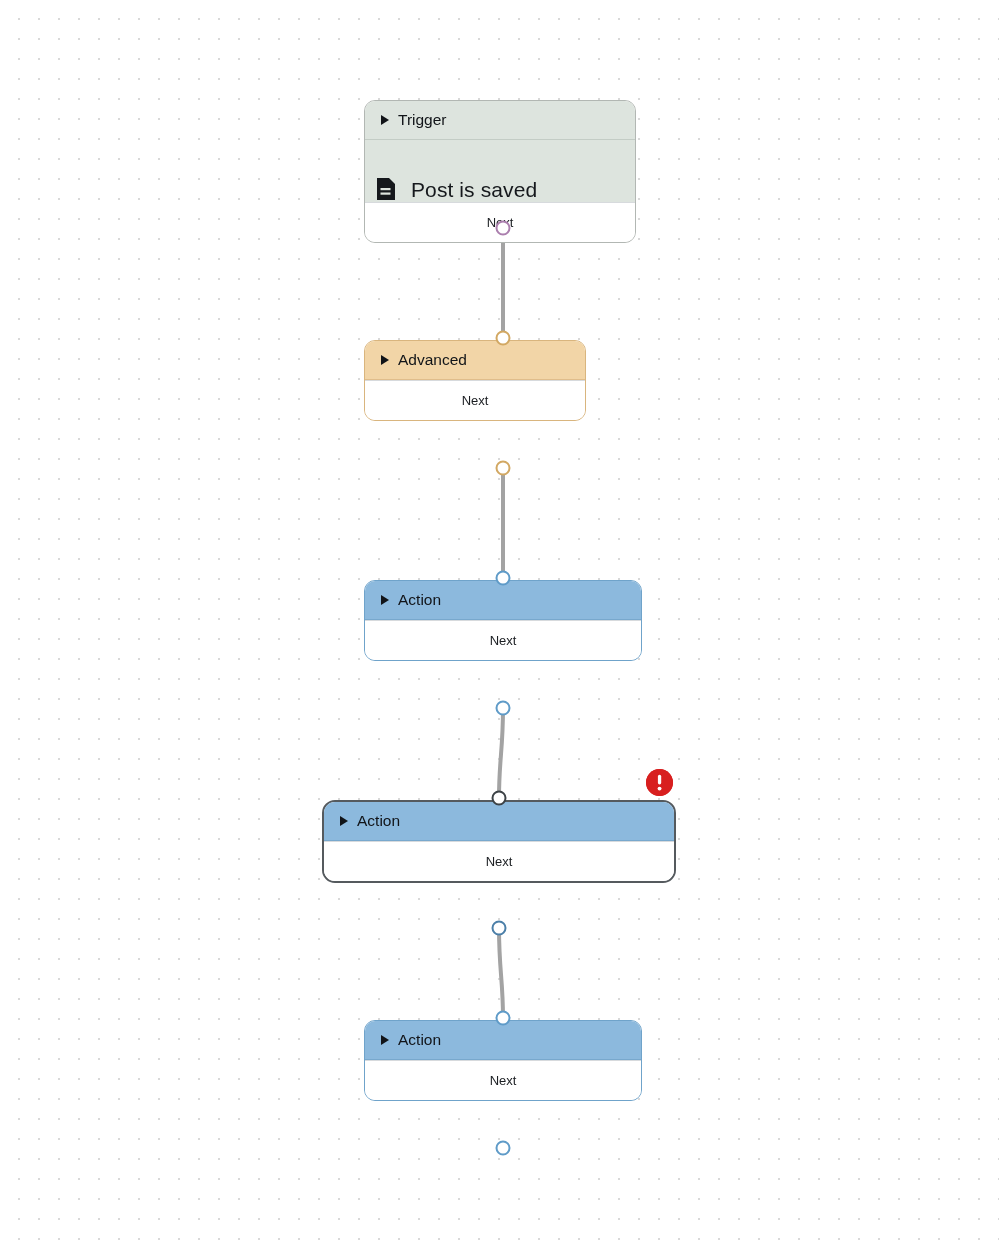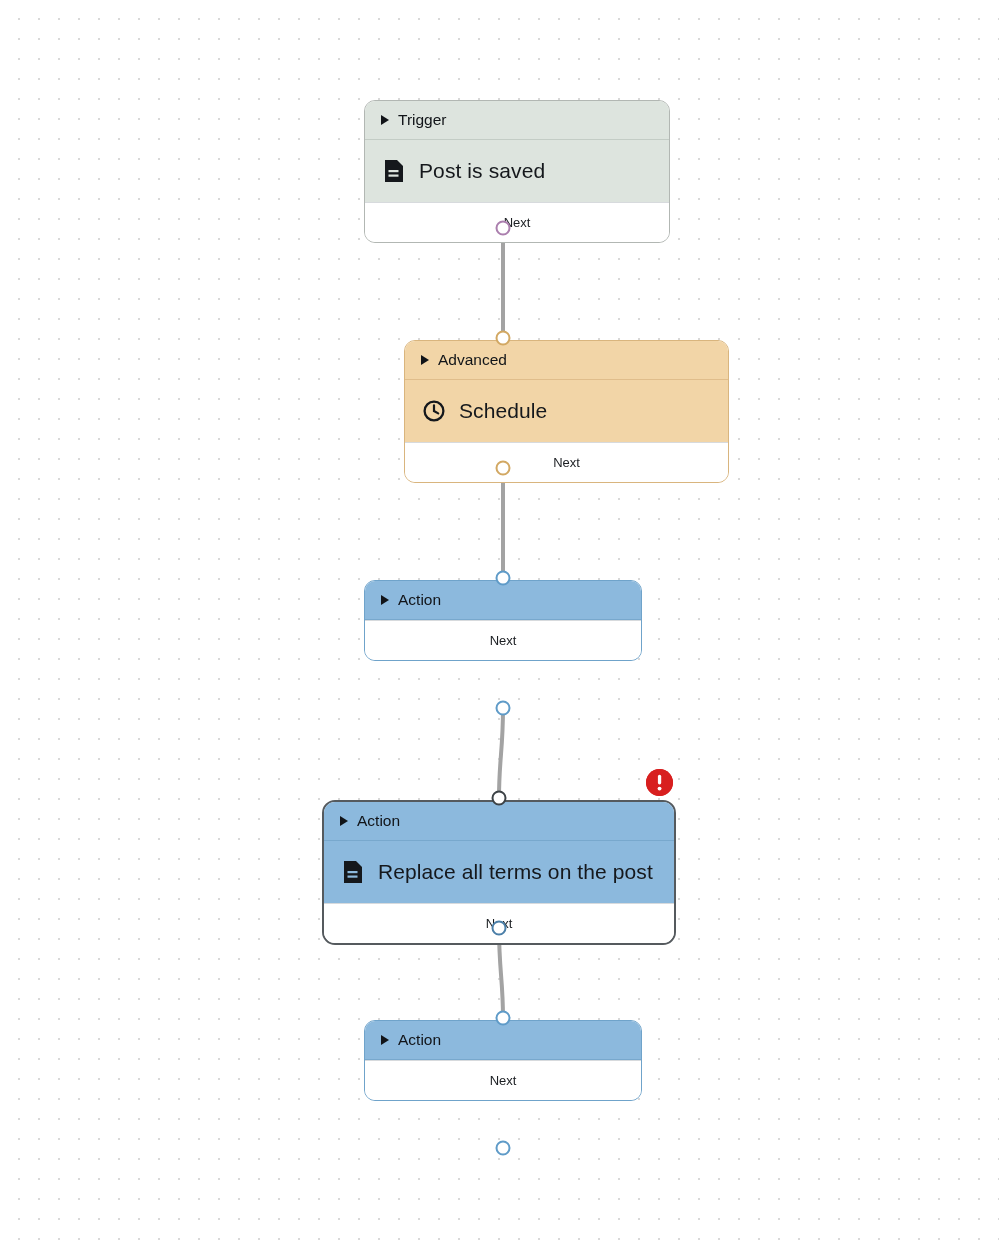--- a/index.html
+++ b/index.html
@@ -52,23 +52,23 @@
     width: 0; height: 0;
     border-left: 8px solid #111418;
     border-top: 5.5px solid transparent;
     border-bottom: 5.5px solid transparent;
     margin-right: 9px;
     flex: none;
   }
   .node-divider { height: 1px; width: 100%; }
   .node-body {
     display: flex;
-    align-items: center;
+    align-items: flex-end;
     height: 62px;
-    padding-left: 16px;
+    padding-left: 8px;
   }
   .node-icon {
     width: 26px; height: 26px;
     flex: none;
     display: flex;
     align-items: center;
     justify-content: center;
     margin-right: 12px;
   }
   .node-icon svg { display: block; }
@@ -139,21 +139,21 @@
 
 <div id="canvas">
 
   <svg id="edge-layer">
     <path d="M 503 228 L 503 338" stroke="#a3a3a3" stroke-width="4" fill="none"></path>
     <path d="M 503 468 L 503 578" stroke="#a3a3a3" stroke-width="4" fill="none"></path>
     <path d="M 503 708 C 503 750, 499 760, 499 798" stroke="#a3a3a3" stroke-width="4" fill="none"></path>
     <path d="M 499 928 C 499 970, 503 980, 503 1018" stroke="#a3a3a3" stroke-width="4" fill="none"></path>
   </svg>
 
-  <div class="node theme-trigger" style="left:364px; top:100px; width:306px;">
+  <div class="node theme-trigger" style="left:364px; top:100px; width:272px;">
     <div class="node-header">
       <span class="caret"></span>
       <span>Trigger</span>
     </div>
     <div class="node-divider"></div>
     <div class="node-body">
       <span class="node-icon">
         <svg width="22" height="24" viewBox="0 0 22 24">
           <path d="M2 1 h12 l6 6 v16 h-18 z" fill="#15181c"></path>
           <rect x="5.5" y="11" width="10" height="2.2" fill="#dde4de"></rect>
@@ -161,35 +161,26 @@
         </svg>
       </span>
       <span class="node-title">Post is saved</span>
     </div>
     <div class="node-next">
       <span>Next</span>
     </div>
   </div>
   <div class="port p-trigger" style="left:503px; top:228px;"></div>
 
-  <div class="node theme-advanced" style="left:364px; top:340px; width:325px;margin-left:40px;">
+  <div class="node theme-advanced" style="left:364px; top:340px; width:222px;">
     <div class="node-header">
       <span class="caret"></span>
       <span>Advanced</span>
     </div>
     <div class="node-divider"></div>
-    <div class="node-body">
-      <span class="node-icon">
-        <svg width="24" height="24" viewBox="0 0 24 24">
-          <circle cx="12" cy="12" r="9.4" fill="none" stroke="#15181c" stroke-width="2.3"></circle>
-          <path d="M12 6.3 V12 L16.2 14.4" fill="none" stroke="#15181c" stroke-width="2.2" stroke-linecap="round"></path>
-        </svg>
-      </span>
-      <span class="node-title">Schedule</span>
-    </div>
     <div class="node-next">
       <span>Next</span>
     </div>
   </div>
   <div class="port p-advanced" style="left:503px; top:338px;"></div>
   <div class="port p-advanced" style="left:503px; top:468px;"></div>
 
   <div class="node theme-action" style="left:364px; top:580px; width:278px;">
     <div class="node-header">
       <span class="caret"></span>
@@ -202,30 +193,20 @@
   </div>
   <div class="port p-action" style="left:503px; top:578px;"></div>
   <div class="port p-action" style="left:503px; top:708px;"></div>
 
   <div class="node theme-action selected" style="left:322px; top:800px; width:354px;">
     <div class="node-header">
       <span class="caret"></span>
       <span>Action</span>
     </div>
     <div class="node-divider"></div>
-    <div class="node-body">
-      <span class="node-icon">
-        <svg width="22" height="24" viewBox="0 0 22 24">
-          <path d="M2 1 h12 l6 6 v16 h-18 z" fill="#15181c"></path>
-          <rect x="5.5" y="11" width="10" height="2.2" fill="#8cb9dd"></rect>
-          <rect x="5.5" y="15.5" width="10" height="2.2" fill="#8cb9dd"></rect>
-        </svg>
-      </span>
-      <span class="node-title">Replace all terms on the post</span>
-    </div>
     <div class="node-next">
       <span>Next</span>
     </div>
   </div>
   <div class="port p-dark" style="left:499px; top:798px;"></div>
   <div class="port p-selected" style="left:499px; top:928px;"></div>
 
   <div class="error-badge" style="left:646px; top:769px;">
     <svg width="27" height="27" viewBox="0 0 27 27">
       <circle cx="13.5" cy="13.5" r="13.5" fill="#d81f1f"></circle>

